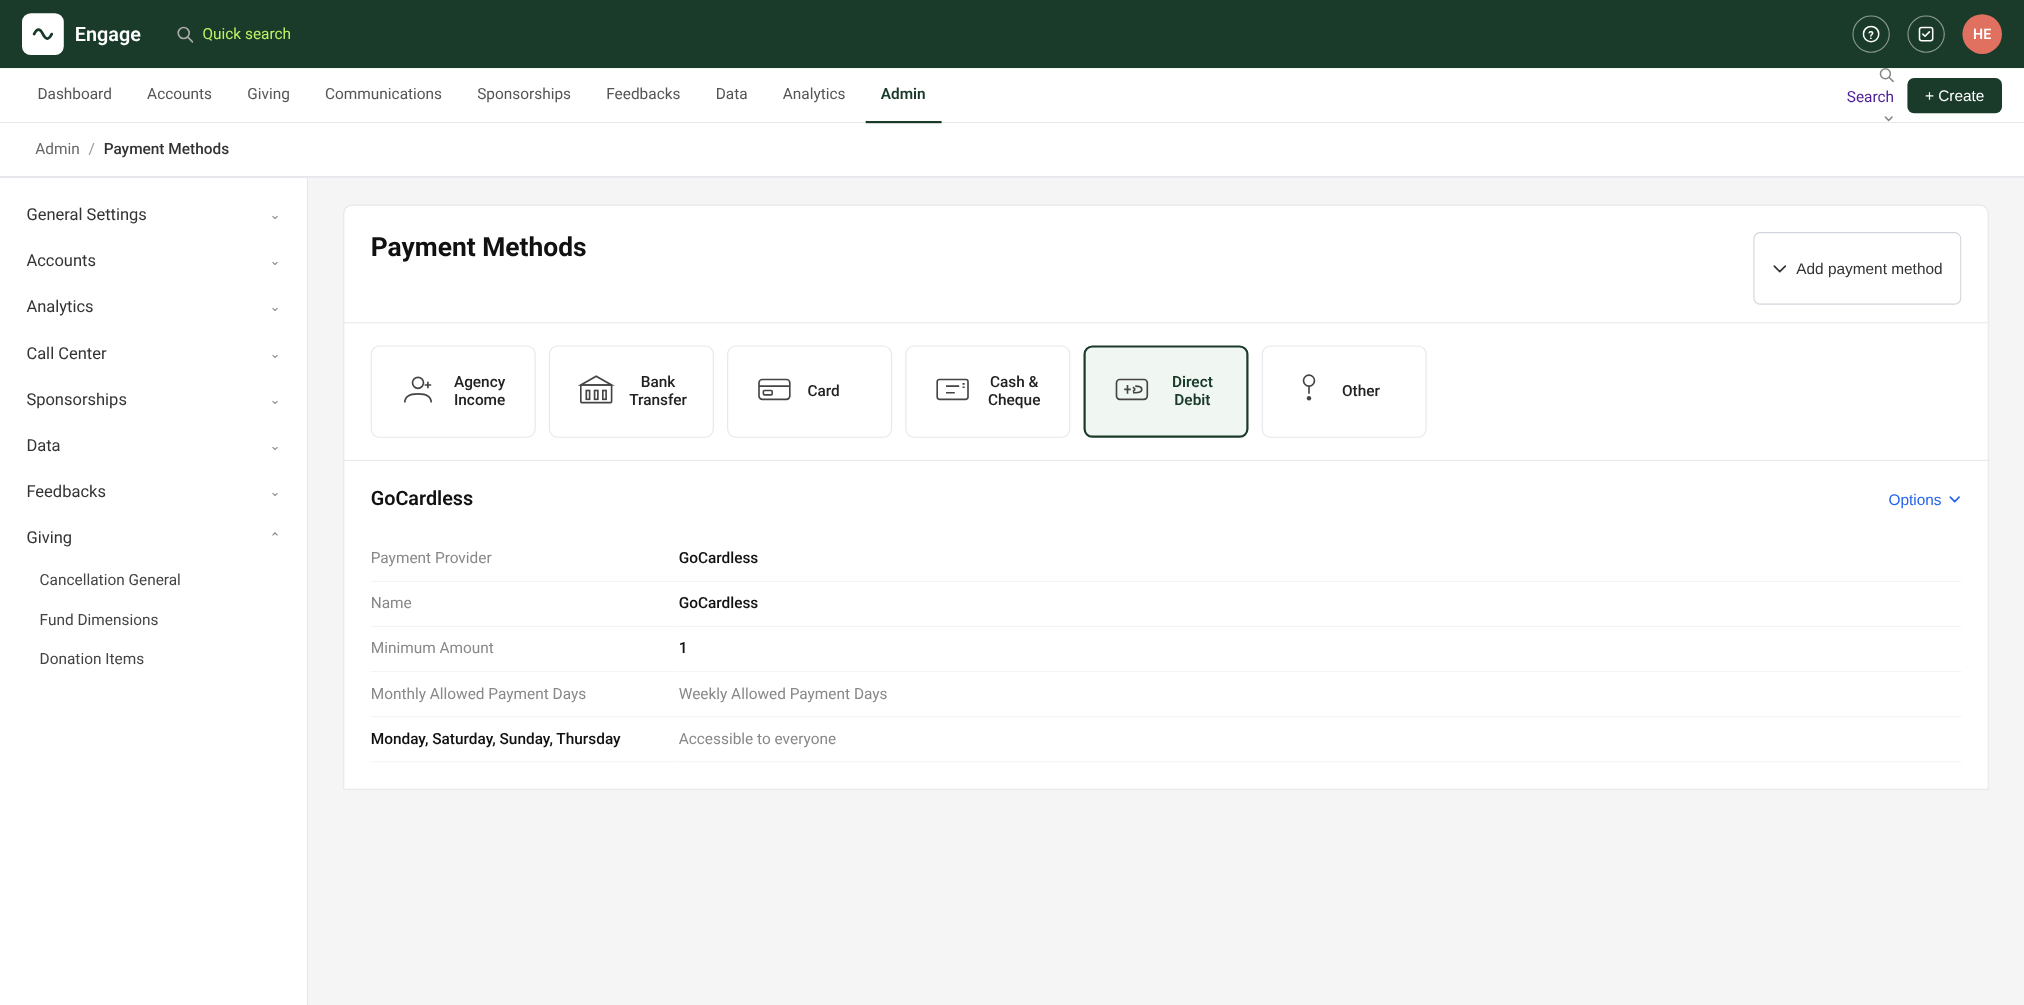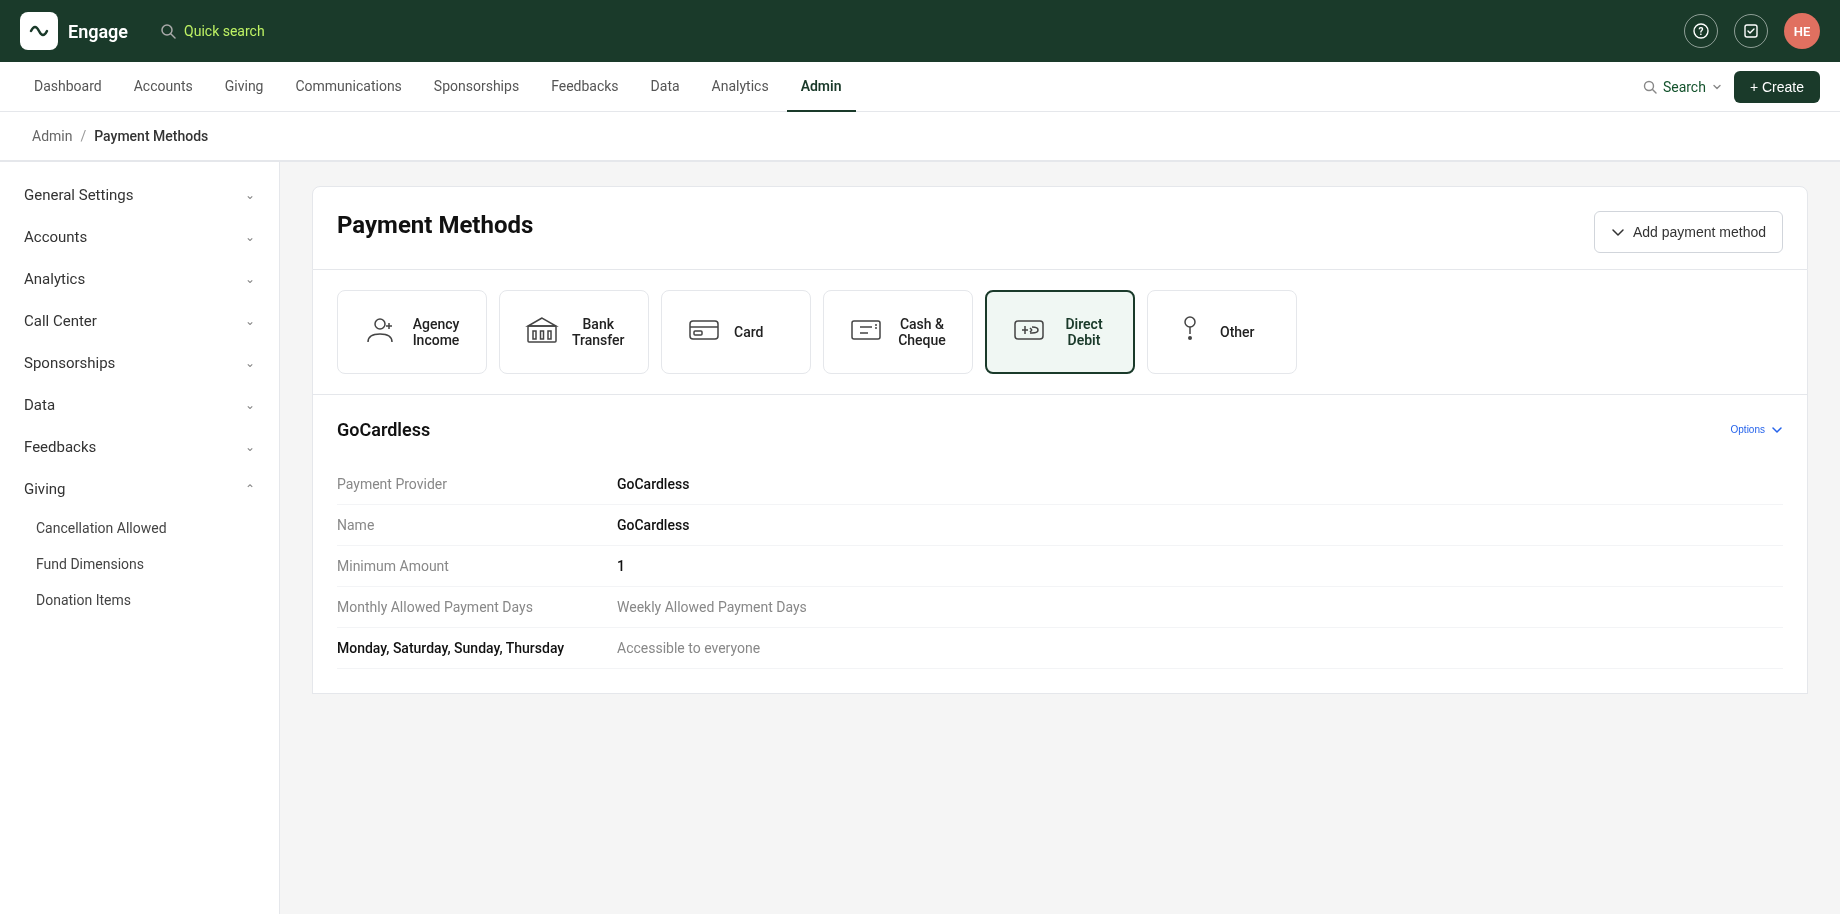--- a/index.html
+++ b/index.html
@@ -93,22 +93,22 @@
       font-weight: 600;
       border-bottom-color: #1a3a2a;
     }
     .sec-nav-right {
       margin-left: auto;
       display: flex;
       align-items: center;
       gap: 12px;
     }
     .search-inline {
-      display: flex; align-items: center; gap: 6px;
-      font-size: 14px; color: #14532d; cursor: pointer;
+      display: flex; align-items: flex-end; gap: 6px;
+      font-size: 14px; color: #4c1d95; cursor: pointer; flex-direction: column;
     }
     .create-btn {
       background: #1a3a2a;
       color: white;
       border: none;
       border-radius: 6px;
       padding: 8px 16px;
       font-size: 14px;
       font-weight: 500;
       cursor: pointer;
@@ -183,21 +183,21 @@
       font-weight: 700;
       color: #111;
     }
     .add-btn {
       display: flex;
       align-items: center;
       gap: 8px;
       border: 1.5px solid #d1d5db;
       background: white;
       border-radius: 6px;
-      padding: 12px 16px;
+      padding: 24px 16px;
       font-size: 14px;
       color: #333;
       cursor: pointer;
     }
 
     
     .payment-cards-area {
       background: white;
       border: 1px solid #e5e7eb;
       border-top: none;
@@ -246,21 +246,21 @@
     .detail-title {
       font-size: 18px;
       font-weight: 600;
       color: #111;
     }
     .options-btn {
       display: flex;
       align-items: center;
       gap: 6px;
       color: #2563eb;
-      font-size: 10px;
+      font-size: 14px;
       cursor: pointer;
       background: none;
       border: none;
       text-align: center;
     }
     .detail-grid {
       display: grid;
       grid-template-columns: 280px 1fr;
       gap: 0;
     }
@@ -386,21 +386,21 @@
 
     <div class="sidebar-section">
       <span>Feedbacks</span>
       <span class="sidebar-chevron">⌄</span>
     </div>
 
     <div class="sidebar-section">
       <span>Giving</span>
       <span class="sidebar-chevron">⌃</span>
     </div>
-    <div class="sidebar-sub-item">Cancellation Allowed</div>
+    <div class="sidebar-sub-item">Cancellation General</div>
     <div class="sidebar-sub-item">Fund Dimensions</div>
     <div class="sidebar-sub-item">Donation Items</div>
 
   </div>
 
   <div class="main">
     <div class="main-inner">
 
       <div class="page-header">
         <h1 class="page-title">Payment Methods</h1>

